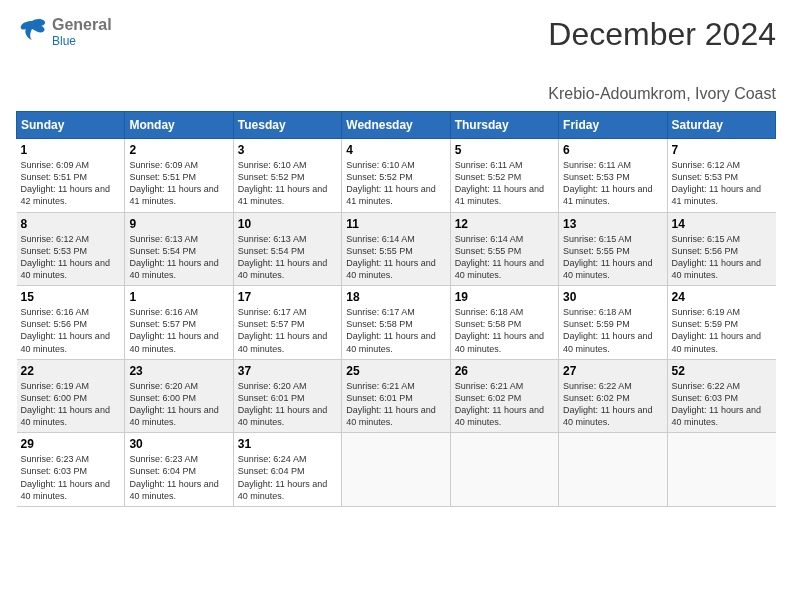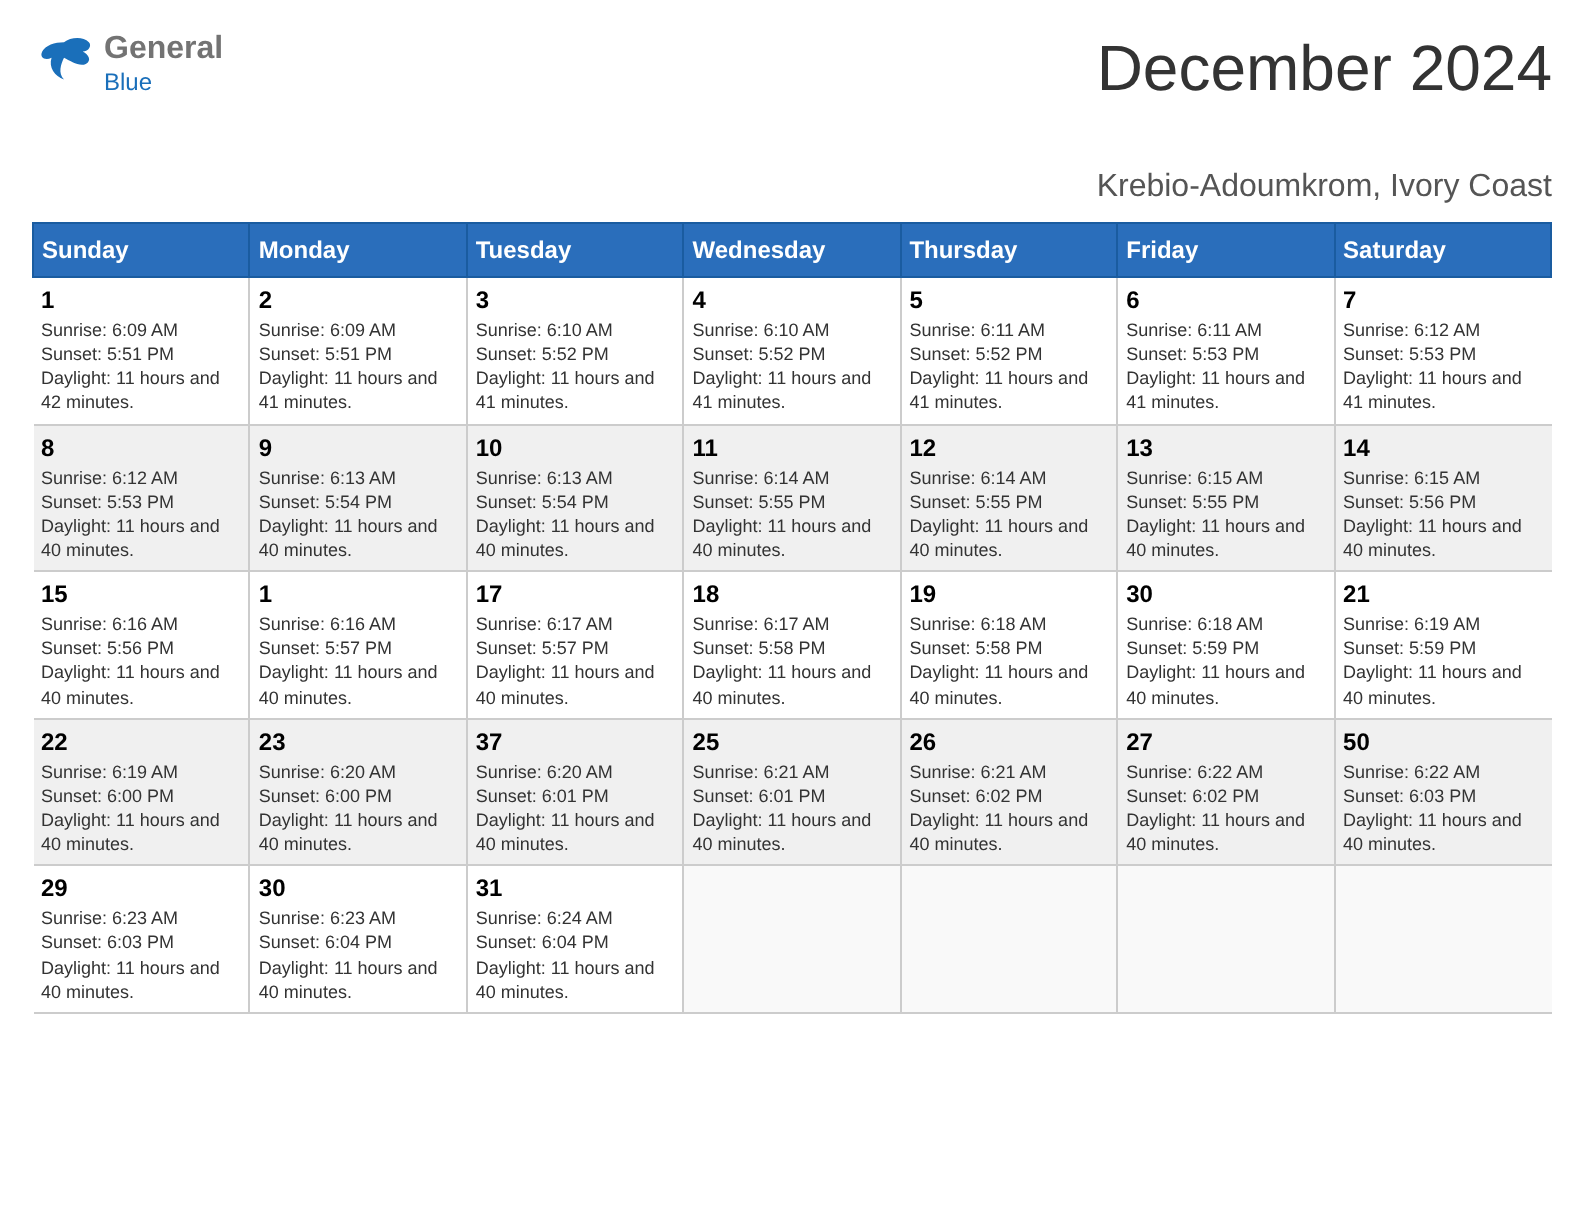--- a/index.html
+++ b/index.html
@@ -195,21 +195,21 @@
         </td>
         <td>
           <span class="day-num">19</span>
 <div class="day-info">Sunrise: 6:18 AM<br>Sunset: 5:58 PM<br>Daylight: 11 hours and 40 minutes.</div>
         </td>
         <td>
           <span class="day-num">30</span>
 <div class="day-info">Sunrise: 6:18 AM<br>Sunset: 5:59 PM<br>Daylight: 11 hours and 40 minutes.</div>
         </td>
         <td>
-          <span class="day-num">21</span>
+          <span class="day-num">24</span>
 <div class="day-info">Sunrise: 6:19 AM<br>Sunset: 5:59 PM<br>Daylight: 11 hours and 40 minutes.</div>
         </td>
       </tr>
       <tr>
         <td>
           <span class="day-num">22</span>
 <div class="day-info">Sunrise: 6:19 AM<br>Sunset: 6:00 PM<br>Daylight: 11 hours and 40 minutes.</div>
         </td>
         <td>
           <span class="day-num">23</span>
@@ -225,21 +225,21 @@
         </td>
         <td>
           <span class="day-num">26</span>
 <div class="day-info">Sunrise: 6:21 AM<br>Sunset: 6:02 PM<br>Daylight: 11 hours and 40 minutes.</div>
         </td>
         <td>
           <span class="day-num">27</span>
 <div class="day-info">Sunrise: 6:22 AM<br>Sunset: 6:02 PM<br>Daylight: 11 hours and 40 minutes.</div>
         </td>
         <td>
-          <span class="day-num">50</span>
+          <span class="day-num">52</span>
 <div class="day-info">Sunrise: 6:22 AM<br>Sunset: 6:03 PM<br>Daylight: 11 hours and 40 minutes.</div>
         </td>
       </tr>
       <tr>
         <td>
           <span class="day-num">29</span>
 <div class="day-info">Sunrise: 6:23 AM<br>Sunset: 6:03 PM<br>Daylight: 11 hours and 40 minutes.</div>
         </td>
         <td>
           <span class="day-num">30</span>

